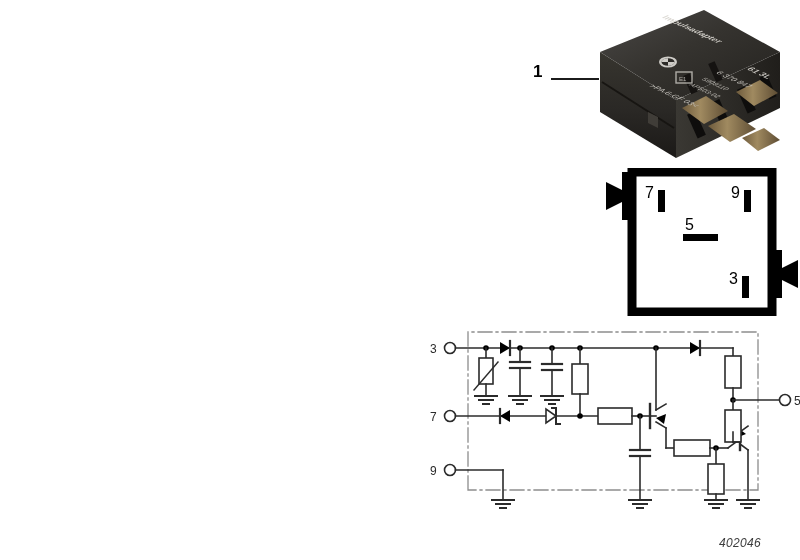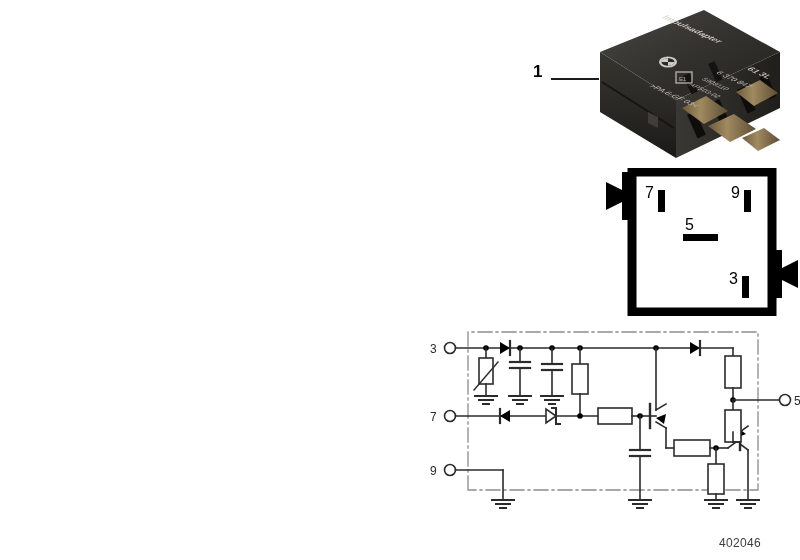--- a/index.html
+++ b/index.html
@@ -26,20 +26,21 @@
   .socket{position:absolute;left:604px;top:168px;width:196px;height:148px;}
 
   
   .schematic{position:absolute;left:428px;top:318px;width:372px;height:205px;}
 
   
   .partnum{
     position:absolute;left:740px;top:536px;
     font-size:12px;color:#3c3c3c;letter-spacing:.3px;
     transform:translateX(-50%);
+    font-style:italic;
   }
   text{font-family:"Liberation Sans", sans-serif;}
 </style>
 </head>
 <body>
 
 <div class="stage">
 
   <div class="callout-num">1</div>
   <div class="callout-line"></div>

